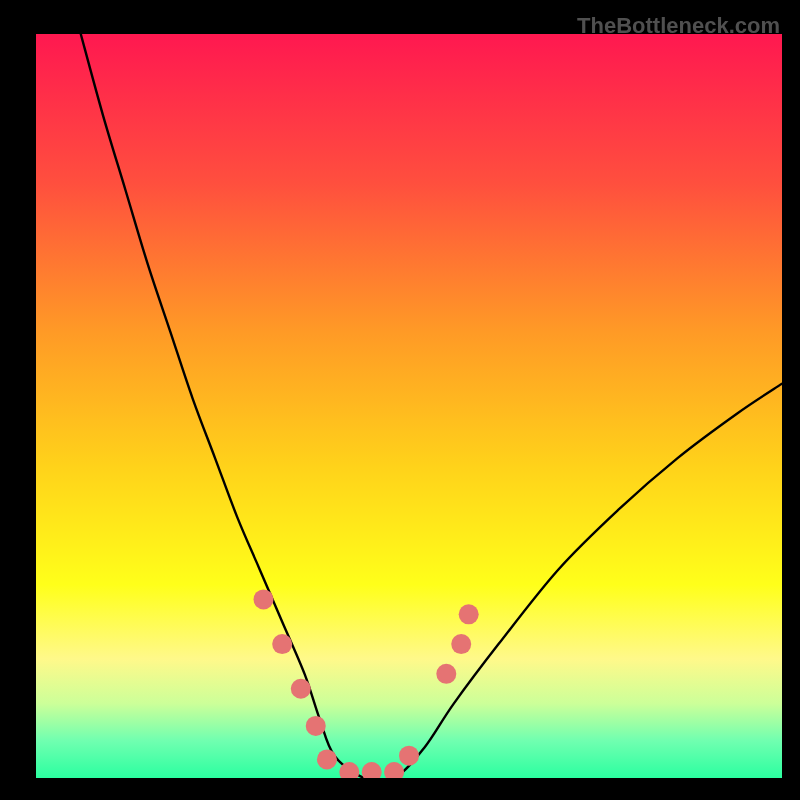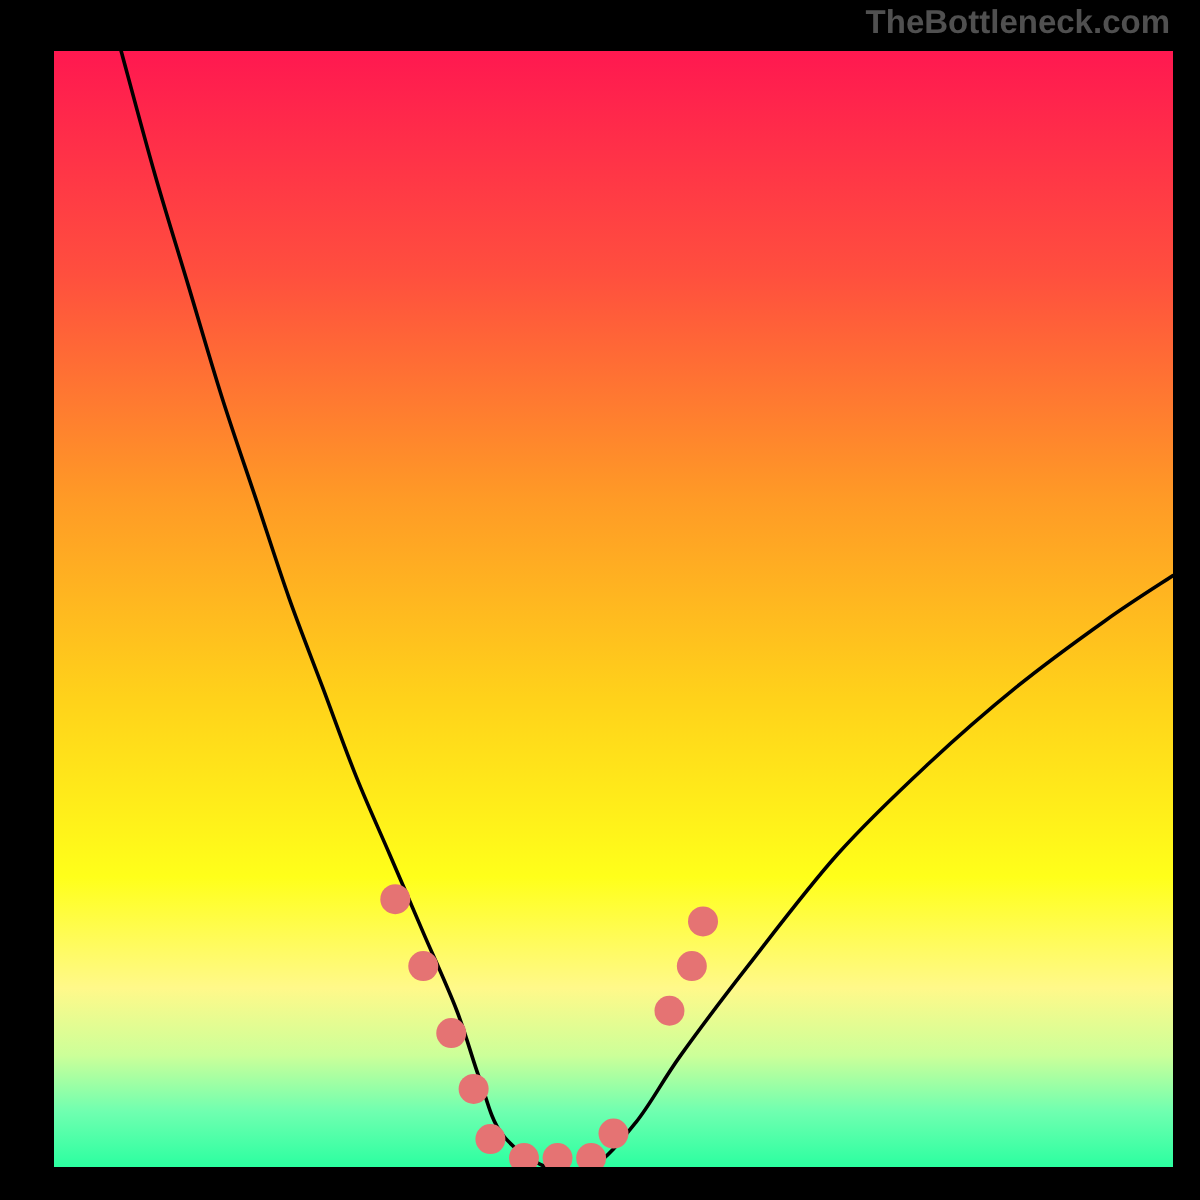--- a/index.html
+++ b/index.html
@@ -76,14 +76,14 @@
           <circle cx="335.70" cy="738.05" r="10" fill="#e57373"></circle>
           <circle cx="358.08" cy="738.05" r="10" fill="#e57373"></circle>
           <circle cx="373.00" cy="721.68" r="10" fill="#e57373"></circle>
           <circle cx="410.30" cy="639.84" r="10" fill="#e57373"></circle>
           <circle cx="425.22" cy="610.08" r="10" fill="#e57373"></circle>
           <circle cx="432.68" cy="580.32" r="10" fill="#e57373"></circle>
         </g>
     </svg>
   </div>
 
-  <div class="watermark" id="watermark" style="right: 20px; top: 2px; font-size: 22px;">TheBottleneck.com</div>
+  <div class="watermark" id="watermark" style="right: 20px; top: 13px; font-size: 22px;">TheBottleneck.com</div>
 </div>
 
 </body></html>

